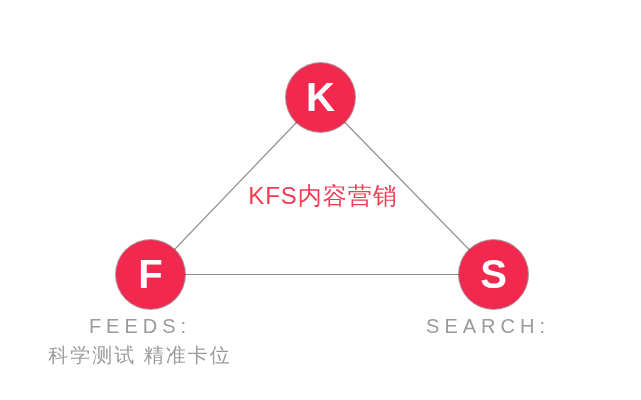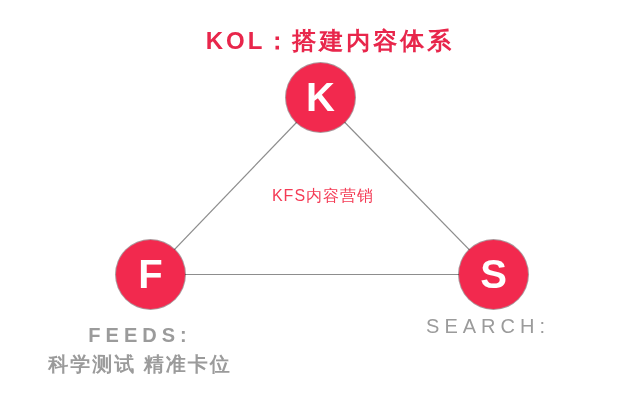--- a/index.html
+++ b/index.html
@@ -55,56 +55,55 @@
     line-height: 1;
     padding-bottom: 2px;
   }
   .center-label {
     position: absolute;
     left: 223px;
     top: 181px;
     width: 200px;
     text-align: center;
     color: #f43b55;
-    font-size: 16px;
+    font-size: 24px;
     font-weight: 500;
     letter-spacing: 1px;
   }
   .center-label .line {
     line-height: 29px;
     white-space: nowrap;
   }
   .caption {
     position: absolute;
     width: 240px;
     text-align: center;
     color: #9b9b9b;
   }
-  .caption-feeds { left: 20px; top: 323px; font-weight: bold; }
+  .caption-feeds { left: 20px; top: 314px; }
   .caption-search { left: 368px; top: 314px; }
   .caption-heading {
     font-size: 20px;
     letter-spacing: 5px;
     line-height: 24px;
     white-space: nowrap;
   }
   .caption-desc {
     font-size: 20px;
     letter-spacing: 2px;
     line-height: 24px;
     margin-top: 5px;
     white-space: nowrap;
   }
 </style>
 </head>
 <body>
 
 <div class="canvas">
 
-  <div class="diagram-title">KOL：搭建内容体系</div>
 
   <svg class="edges-svg" viewBox="0 0 641 400" xmlns="http://www.w3.org/2000/svg">
     <line x1="320.5" y1="97.5" x2="150.5" y2="274.5" stroke="#8d8d8d" stroke-width="1.2"></line>
     <line x1="320.5" y1="97.5" x2="493.5" y2="274.5" stroke="#8d8d8d" stroke-width="1.2"></line>
     <line x1="150.5" y1="274.5" x2="493.5" y2="274.5" stroke="#8d8d8d" stroke-width="1.2"></line>
   </svg>
 
   <div class="node node-k">
     <span class="node-letter">K</span>
   </div>

